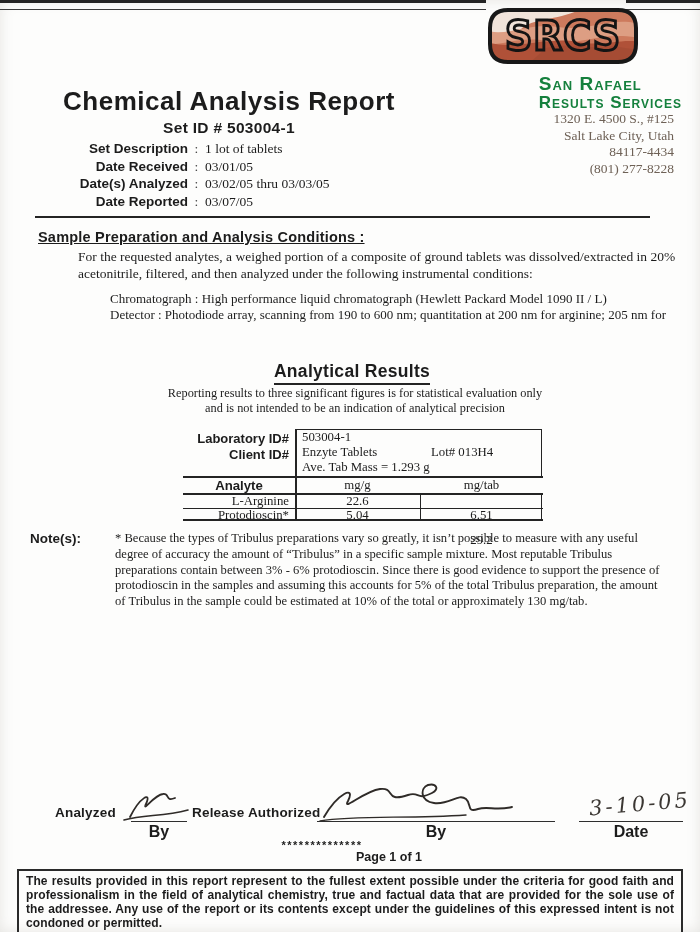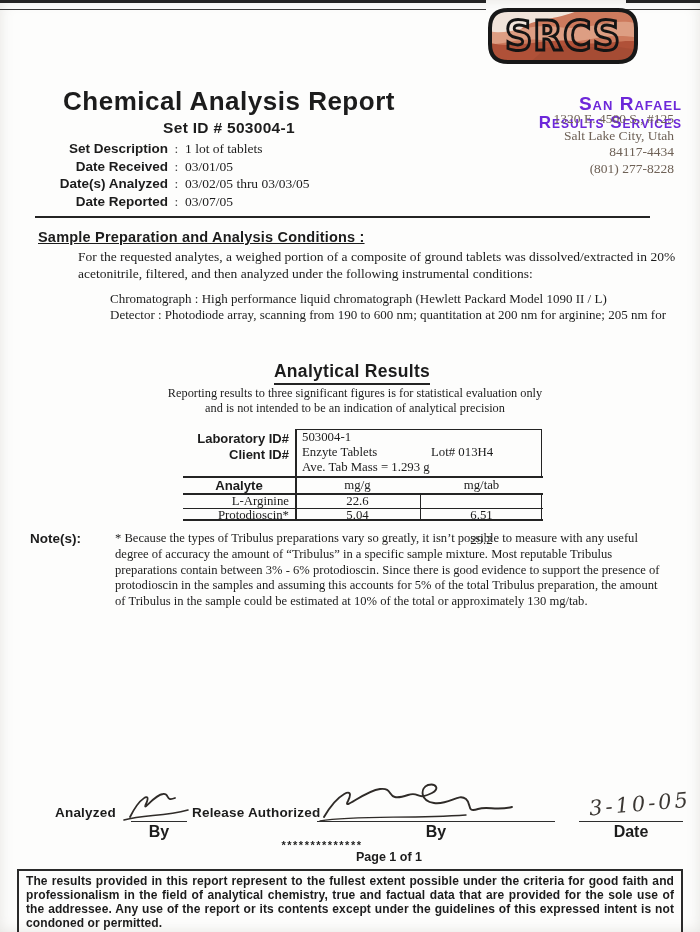--- a/index.html
+++ b/index.html
@@ -10,28 +10,28 @@
     font-family:"Liberation Serif", serif;color:#1c1c1c;
   }
   .abs{position:absolute;}
   .sans{font-family:"Liberation Sans", sans-serif;}
   .serif{font-family:"Liberation Serif", serif;}
   .b{font-weight:bold;}
   
   .rule-double{height:6px;border-top:3px solid #242424;border-bottom:1px solid #3a3a3a;}
   .rule-single{border-top:2.5px solid #242424;}
   
-  .company{color:#6d28d9;text-align:right;font-variant:small-caps;letter-spacing:1px;line-height:19px;margin-top:20px;}
+  .company{color:#15803d;font-variant:small-caps;letter-spacing:1px;line-height:19px;}
   .company .l1{font-size:19px;}
   .company .l2{font-size:17px;}
   .address{color:#6e6156;text-align:right;font-size:13.5px;line-height:16.5px;}
   
   .title{font-size:26px;letter-spacing:.5px;text-align:center;}
   .setid{font-size:15.5px;text-align:center;letter-spacing:.3px;}
-  .meta-row{display:flex;line-height:17.6px;font-size:13.5px;}
+  .meta-row{display:flex;line-height:17.6px;font-size:13.5px;padding-left:20px;}
   .meta-label{width:168px;text-align:right;font-family:"Liberation Sans",sans-serif;font-weight:bold;}
   .meta-colon{width:17px;text-align:center;color:#444;}
   .meta-value{font-family:"Liberation Serif",serif;}
   
   .sec-head{font-size:14.5px;text-decoration:underline;letter-spacing:.2px;}
   .body-text{font-size:13.5px;line-height:16.8px;margin-left:40px;}
   .cond-line{font-size:13px;line-height:16px;white-space:nowrap;}
   .cond-indent{padding-left:48px;}
   .ar-head{font-size:17.5px;border-bottom:2.5px solid #242424;padding-bottom:1px;letter-spacing:.3px;}
   .ar-note{font-size:12.3px;line-height:14.5px;text-align:center;}

